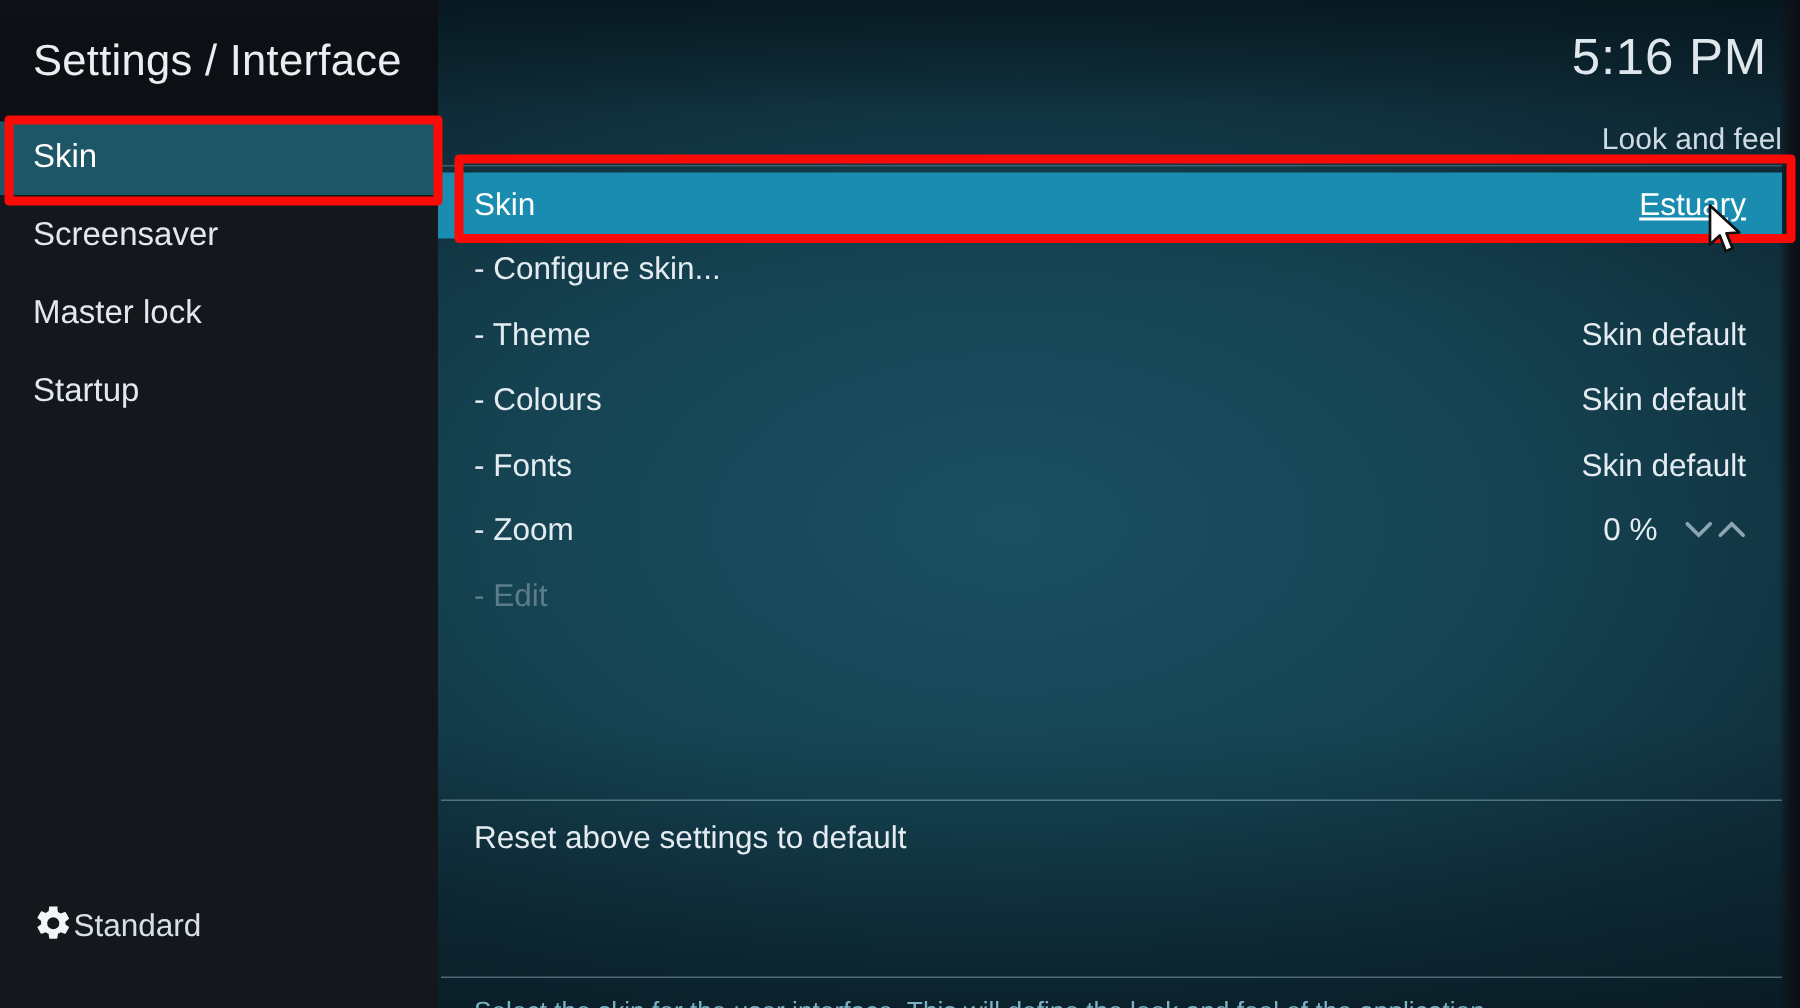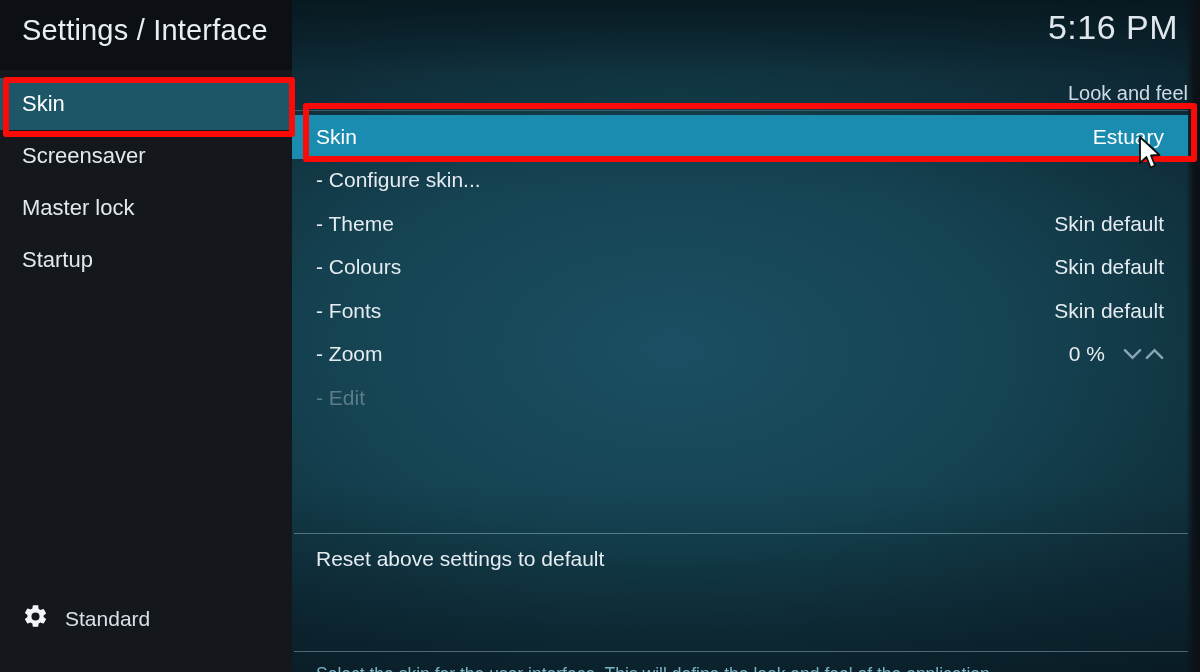--- a/index.html
+++ b/index.html
@@ -29,21 +29,21 @@
     pointer-events: none;
   }
   .bg-right-edge {
     position: absolute;
     right: 0; top: 0; width: 14px; height: 672px;
     background: linear-gradient(90deg, rgba(10,20,26,0.0) 0%, #0d1318 55%, #0a1015 100%);
   }
 
   
   .header {
-    position: absolute; left: 0; top: 0; width: 1200px; height: 70px;
+    position: absolute; left: 0; top: 11px; width: 1200px; height: 70px;
     z-index: 6;
   }
   .header-left-bg {
     position: absolute; left: 0; top: 0; width: 292px; height: 70px;
     background: #0c1014;
   }
   .page-title {
     position: absolute; left: 22px; top: 14px;
     font-size: 29px; font-weight: 400; color: #e8eef2;
     letter-spacing: 0.2px;
@@ -67,21 +67,21 @@
     padding-left: 22px;
     font-size: 22px; color: #e2e9ee; font-weight: 400;
     white-space: nowrap;
   }
   .sb-item.selected {
     background: #1d5666;
     color: #ffffff;
   }
   .sb-footer {
     position: absolute; left: 22px; bottom: 38px;
-    display: flex; align-items: center; gap: 16px;
+    display: flex; align-items: center; 
   }
   .sb-footer .label { font-size: 21px; color: #d7e0e6; }
   .gear { display: block; }
 
   
   .main {
     position: absolute; left: 292px; top: 70px; right: 0; bottom: 0;
     z-index: 2;
   }
   .cat-header {
@@ -107,21 +107,21 @@
   }
   .row .lbl { flex: 0 0 auto; }
   .row .val {
     margin-left: auto;
     font-size: 21px; color: #e4ecf1;
   }
   .row.highlight {
     background: #1a8cb0;
     color: #ffffff;
   }
-  .row.highlight .val { color: #ffffff; }
+  .row.highlight .val { color: #ffffff; text-decoration: underline; }
   .row.disabled { color: #5d7c89; }
 
   .spin {
     margin-left: 18px;
     display: inline-flex; gap: 3px; align-items: center;
   }
 
   .toggle {
     margin-left: auto;
     width: 40px; height: 21px; border-radius: 11px;

